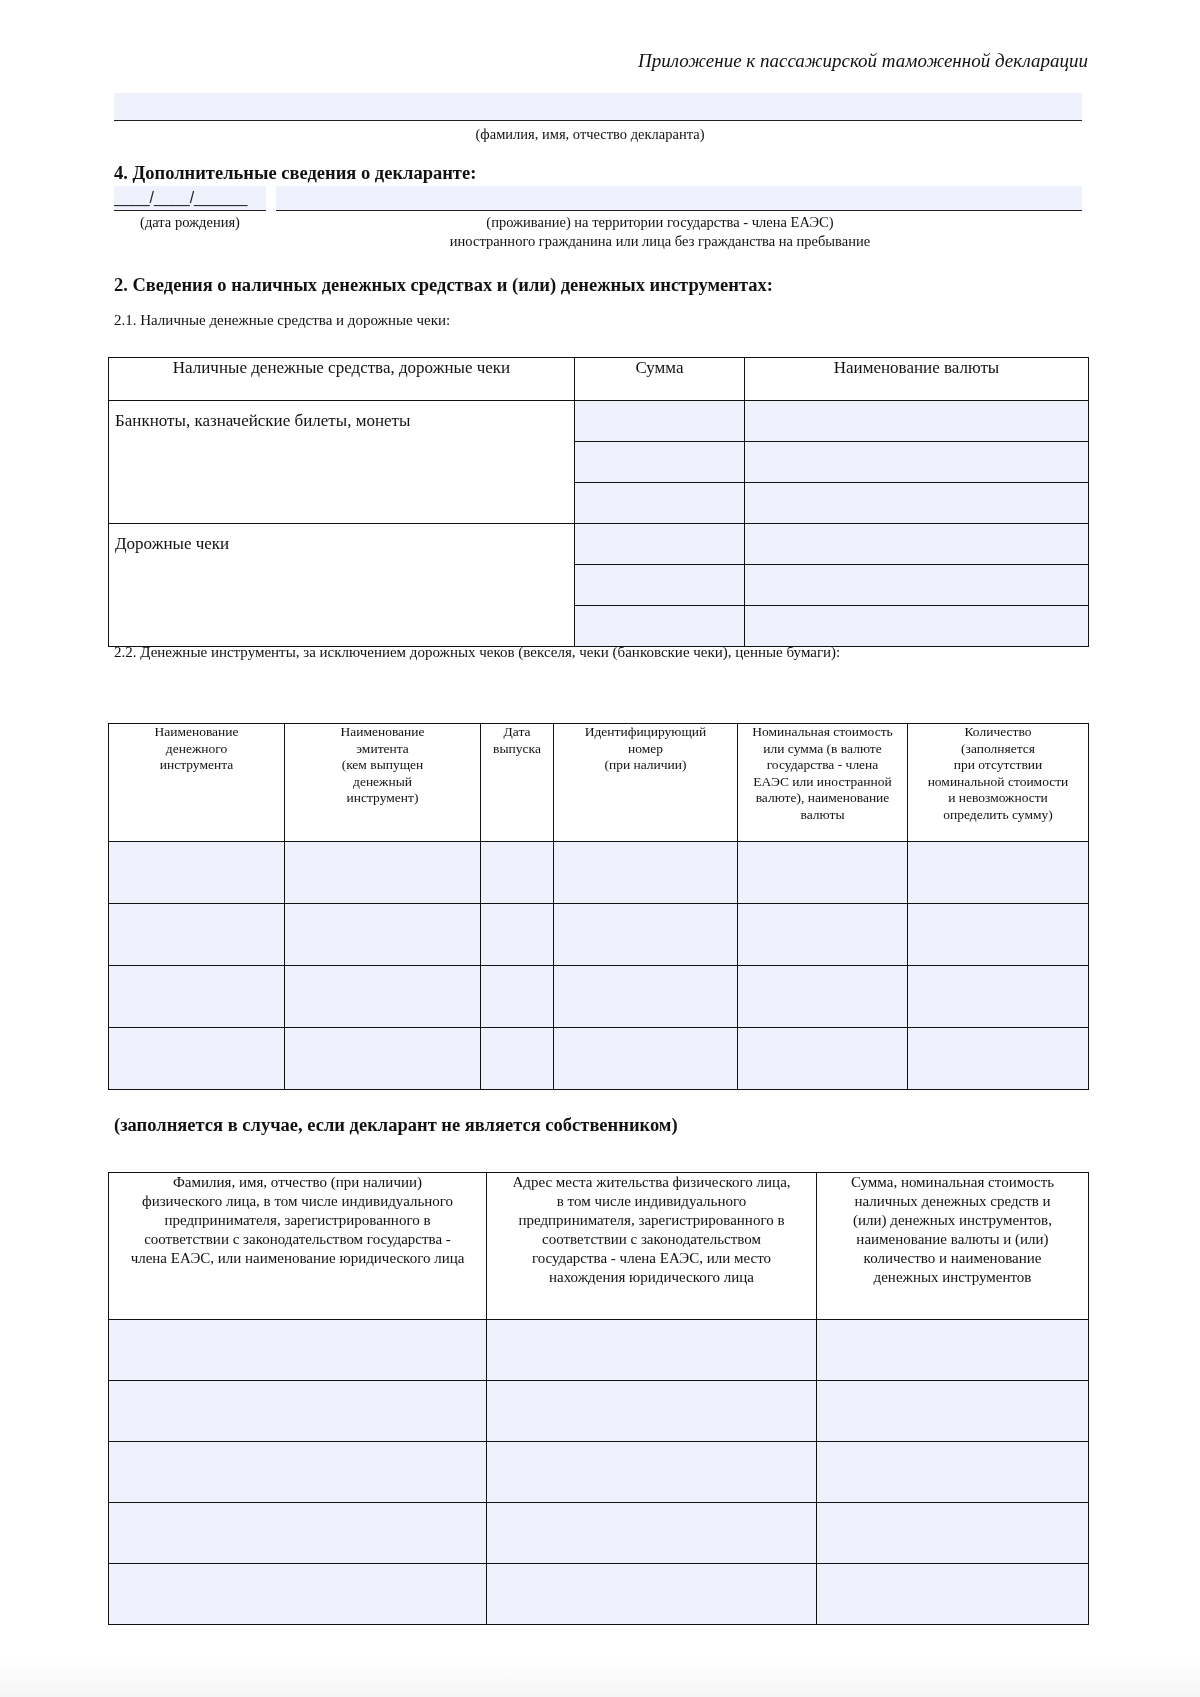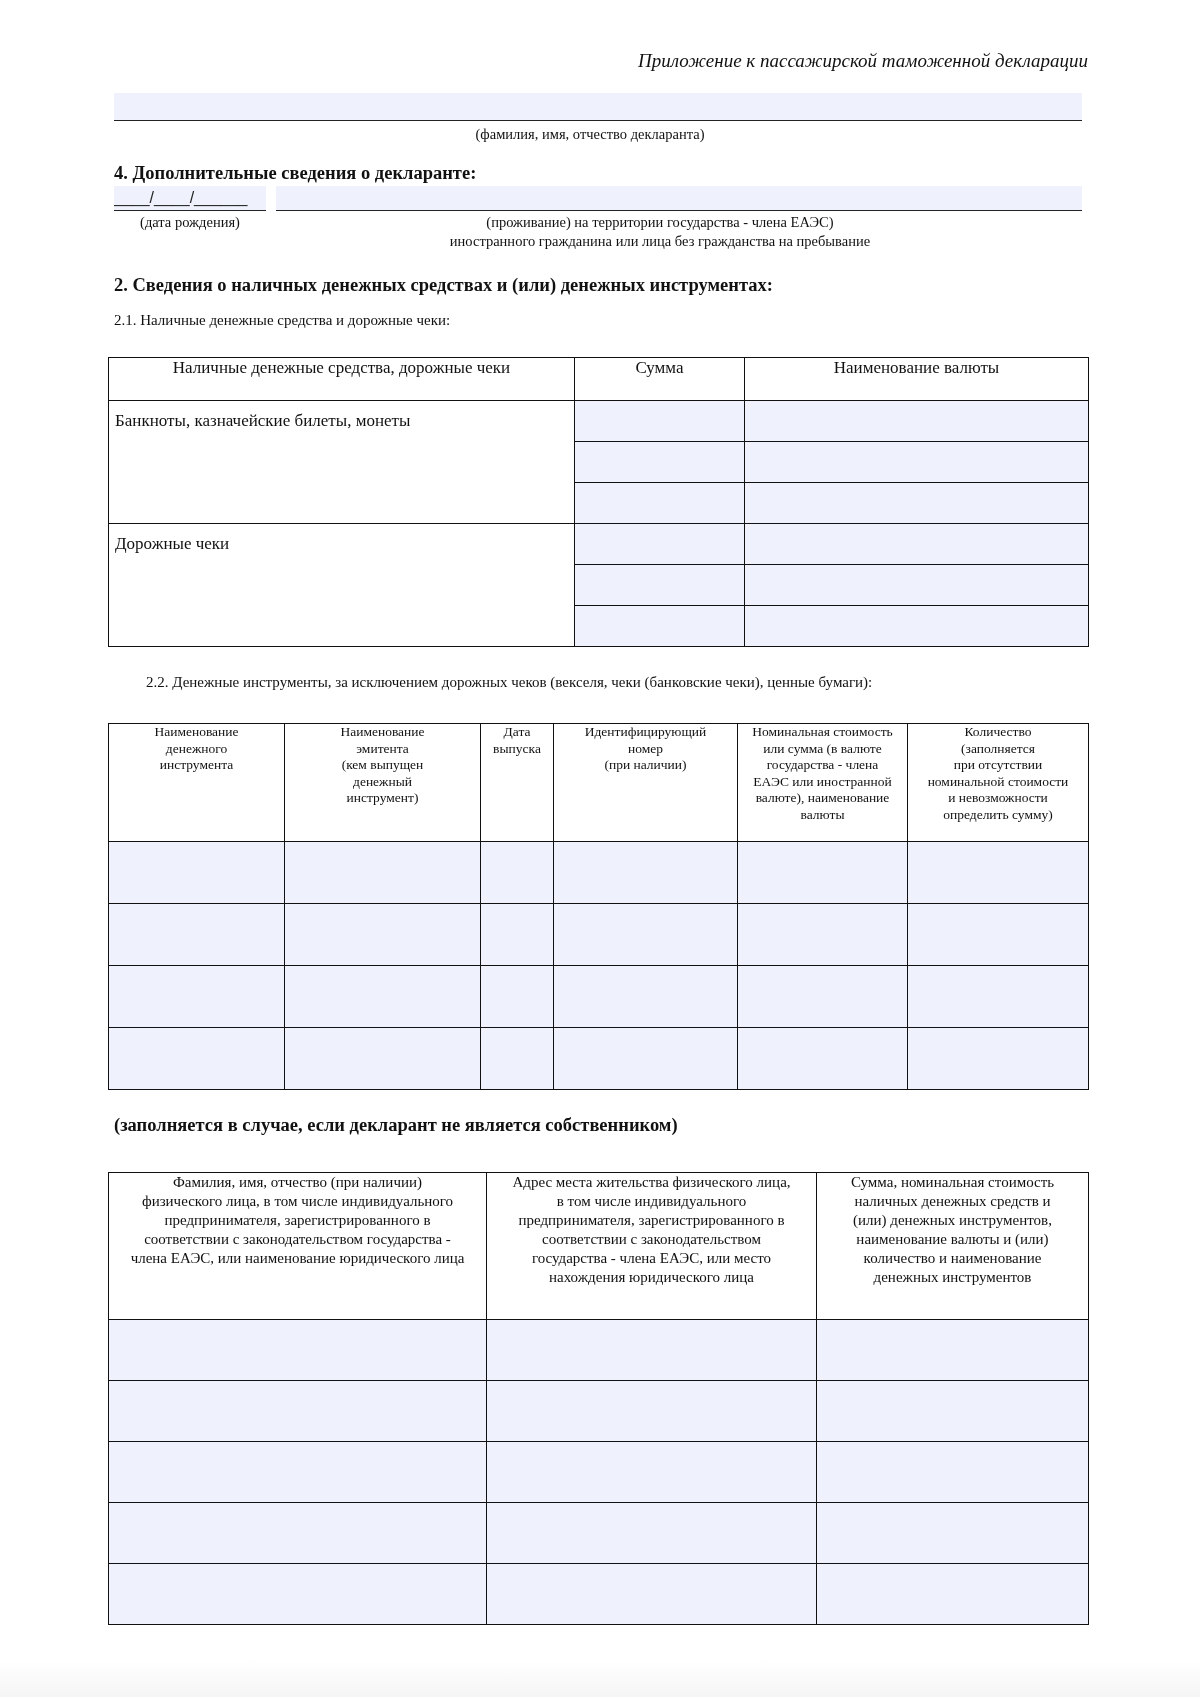--- a/index.html
+++ b/index.html
@@ -113,21 +113,21 @@
     <td>
           <input class="cell" value="" style="">
         </td>
     <td>
           <input class="cell" value="" style="">
         </td>
   </tr>
 </tbody>
   </table>
 
-<div class="abs sub" style="left:114px; top:671px; width:960px; line-height:23px;margin-left:32px;">2.2.  Денежные инструменты, за исключением дорожных чеков (векселя, чеки (банковские чеки), ценные бумаги):</div>
+<div class="abs sub" style="left:114px; top:641px; width:960px; line-height:23px;">2.2.  Денежные инструменты, за исключением дорожных чеков (векселя, чеки (банковские чеки), ценные бумаги):</div>
 
 <table class="form t2">
   <colgroup>
     <col style="width:176px">
       <col style="width:196px">
       <col style="width:73px">
     <col style="width:184px">
       <col style="width:170px">
       <col style="width:181px">
   </colgroup>

